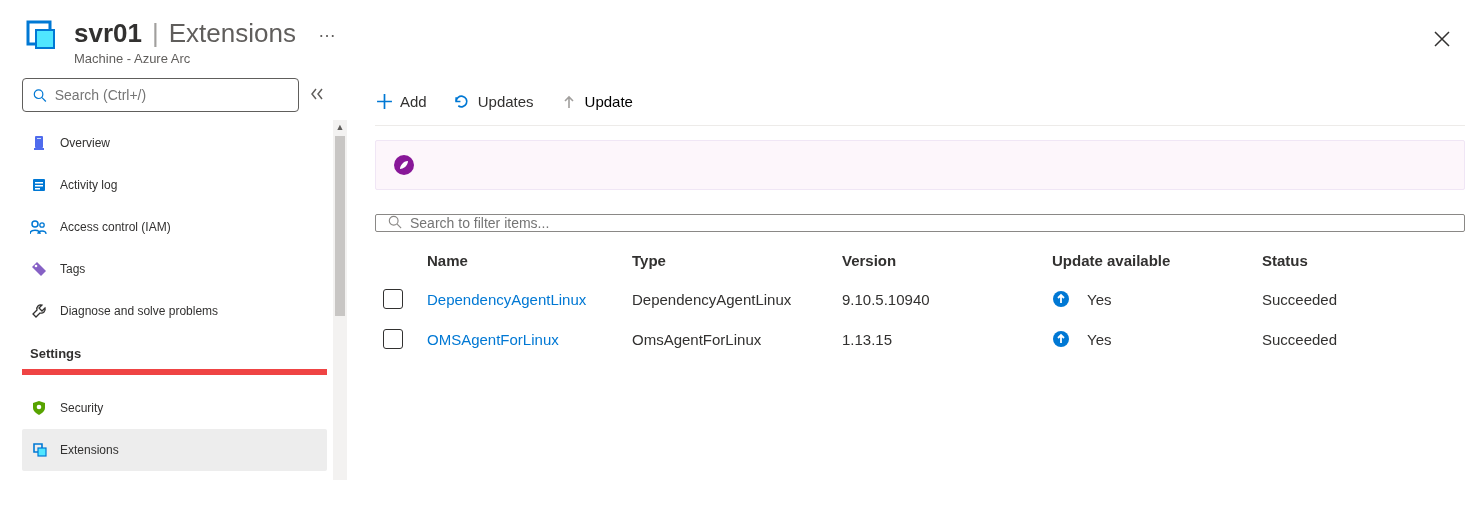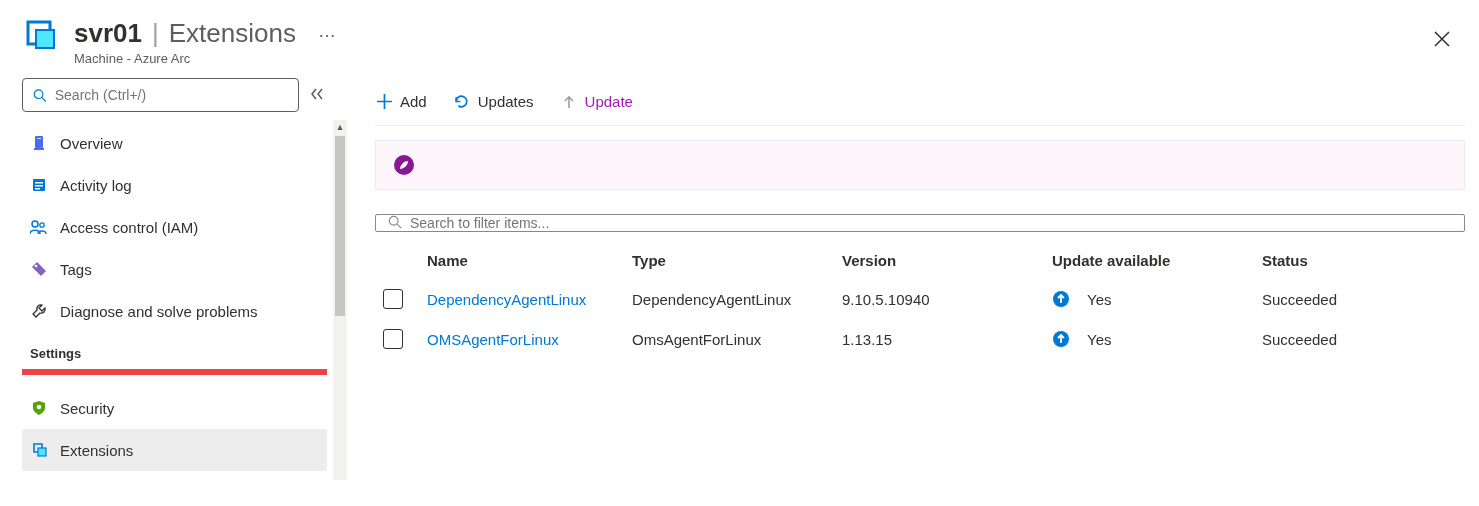--- a/index.html
+++ b/index.html
@@ -23,32 +23,32 @@
   .sidebar { width: 345px; flex-shrink: 0; padding: 0 18px 0 22px; position: relative; }
   .search-row { display:flex; align-items:center; gap:8px; margin-bottom: 10px;}
   .search-box { flex:1; border: 1px solid #605e5c; border-radius: 4px; display: flex; align-items: center; padding: 8px 10px; height: 34px; }
   .search-box input { border: none; outline: none; font-size: 14px; width: 100%; font-family: inherit; color:#323130;}
   .collapse-btn { width:20px; text-align:center; cursor:pointer; color:#605e5c;}
   
   .nav-list { list-style: none; position: relative; }
   .nav-item { display: flex; align-items: center; height: 42px; padding: 0 8px; cursor: pointer; border-radius: 2px; gap: 12px; }
   .nav-item.selected { background: #ededed; }
   .nav-icon { width: 18px; height: 18px; display:flex; align-items:center; justify-content:center; flex-shrink:0; }
-  .nav-item span.label { font-size: 15px; color: #323130; }
+  .nav-item span.label { font-size: 12px; color: #323130; }
   .nav-group-header { font-size: 13px; font-weight: 600; padding: 14px 8px 8px 8px; border-bottom: 6px solid #ef4444; margin-bottom: 12px; }
   
   .scrollbar-track { position: absolute; right: -2px; top: 42px; width: 14px; height: 360px; background: #f3f2f1; }
   .scrollbar-thumb { width: 10px; margin: 2px auto; height: 180px; background: #c8c6c4; }
   .scrollbar-arrow { width:14px; height:14px; display:flex; align-items:center; justify-content:center; color:#605e5c; font-size:9px;}
 
   
   .main { flex: 1; padding: 0 14px 0 30px; overflow: hidden; }
   .toolbar { display: flex; align-items: center; gap: 26px; height: 48px; border-bottom: 1px solid #edebe9; }
   .tool-btn { display: flex; align-items: center; gap: 7px; cursor: pointer; font-size: 15px; text-align: right; }
-  .tool-btn.disabled { color: #a21caf; cursor: default; }
+  .tool-btn.disabled { color: #000000; cursor: default; }
   .tool-btn .ico { width: 18px; height: 18px; display:flex; align-items:center; justify-content:center;}
   .ico-blue { color: #0078d4; }
   
   .banner { background: #fdf6fb; border: 1px solid #f0e6f5; margin-top: 14px; padding: 14px 18px; display: flex; align-items: center; gap: 14px; font-size: 14px; color: #323130; border-radius:2px;}
   .banner-icon { width: 20px; height: 20px; border-radius: 50%; background: #881798; display:flex; align-items:center; justify-content:center; flex-shrink:0;}
   
   .filter-box { margin-top: 24px; border: 1px solid #8a8886; border-radius: 2px; display: flex; align-items: center; padding: 6px 12px; height: 18px; }
   .filter-box input { border: none; outline: none; font-size: 14px; width: 100%; font-family: inherit; }
   .filter-box .ico { color: #8a8886; margin-right: 8px; }
 

